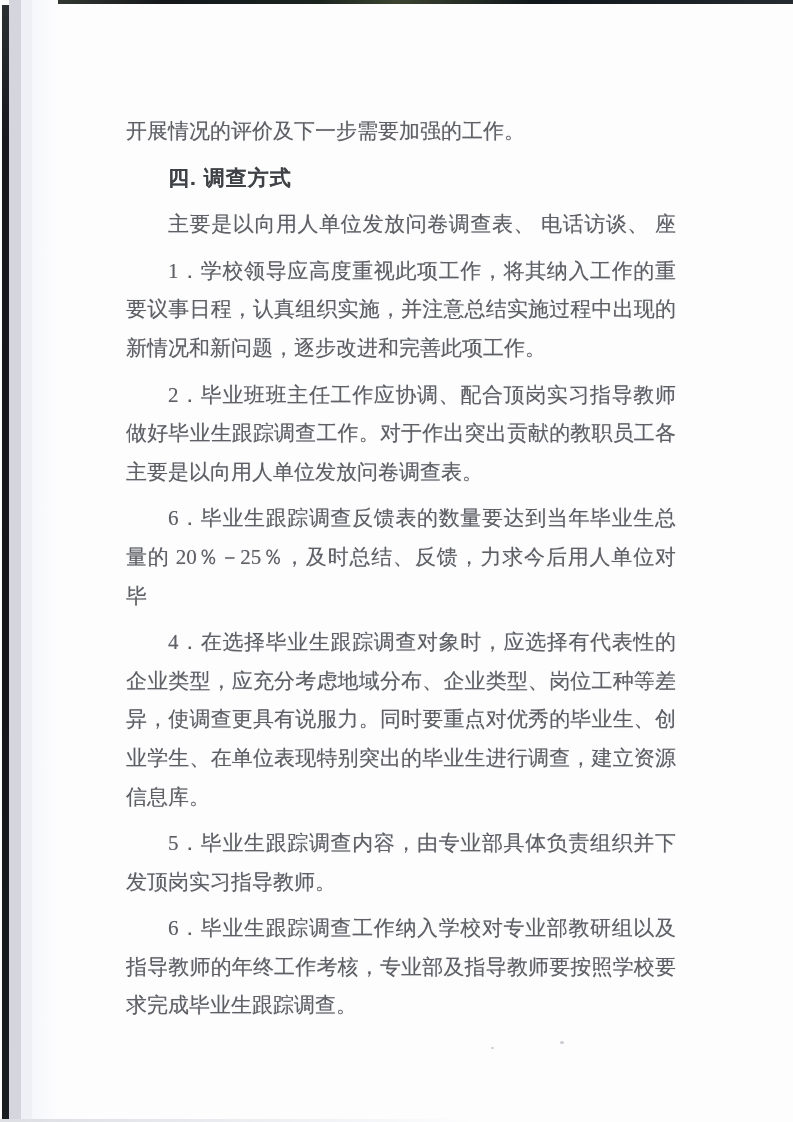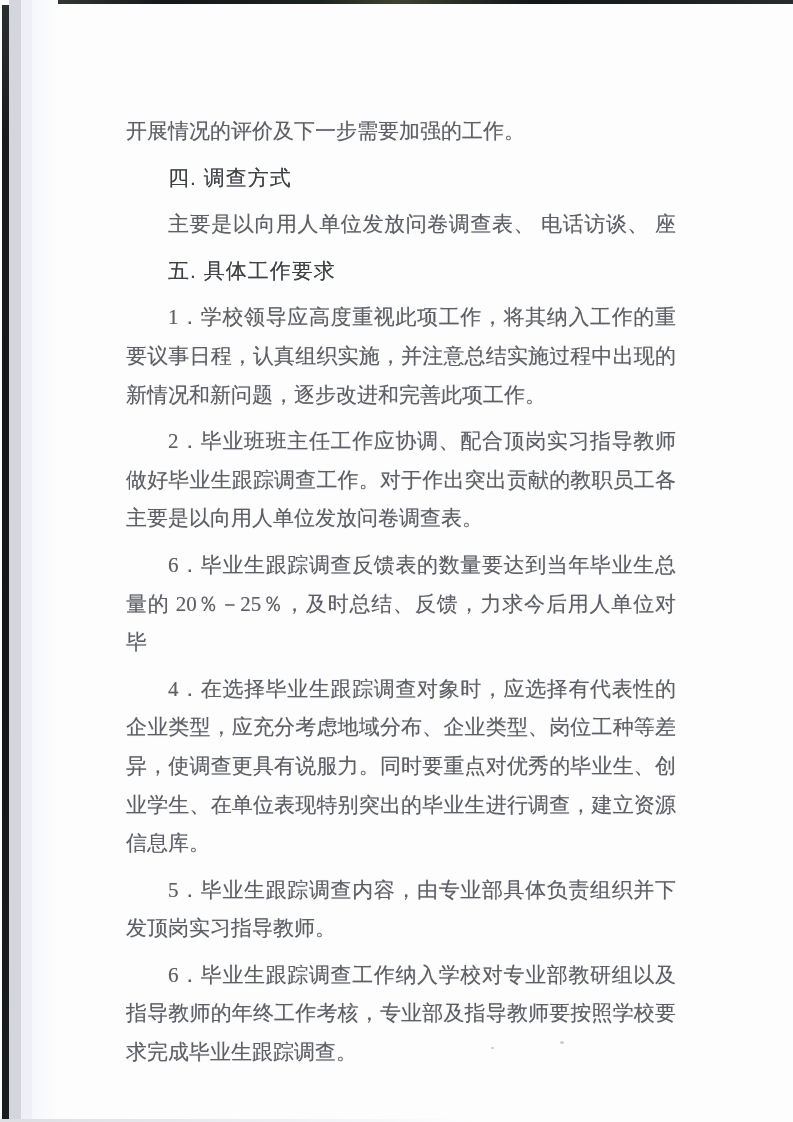--- a/index.html
+++ b/index.html
@@ -78,21 +78,21 @@
     white-space: nowrap;
   }
   .line.full {
     text-align-last: justify;
     white-space: normal;
   }
   .line.indent { padding-left: 42px; }
   .block.heading .line {
     padding-left: 42px;
     font-family: "Liberation Sans", sans-serif;
-    font-weight: 400;
+    font-weight: 700;
     color: #3e4145;
     text-shadow: 0 0 0.5px rgba(62,65,69,0.6);
     letter-spacing: 1px;
   }
 </style>
 </head>
 <body>
 
 <div class="page">
   <div class="edge-top"></div>
@@ -106,23 +106,20 @@
 
   <div class="content" id="content">
       <div class="block body">
         <div class="line last">开展情况的评价及下一步需要加强的工作。</div>
       </div>
       <div class="block heading">
         <div class="line last indent">四. 调查方式</div>
       </div>
       <div class="block body">
         <div class="line full indent">主要是以向用人单位发放问卷调查表、 电话访谈、 座</div>
-      </div>
-      <div class="block heading">
-        <div class="line last indent">五. 具体工作要求</div>
       </div>
       <div class="block body">
         <div class="line full indent">1．学校领导应高度重视此项工作，将其纳入工作的重</div>
         <div class="line full">要议事日程，认真组织实施，并注意总结实施过程中出现的</div>
         <div class="line last">新情况和新问题，逐步改进和完善此项工作。</div>
       </div>
       <div class="block body">
         <div class="line full indent">2．毕业班班主任工作应协调、配合顶岗实习指导教师</div>
         <div class="line full">做好毕业生跟踪调查工作。对于作出突出贡献的教职员工各</div>
         <div class="line last">主要是以向用人单位发放问卷调查表。</div>

